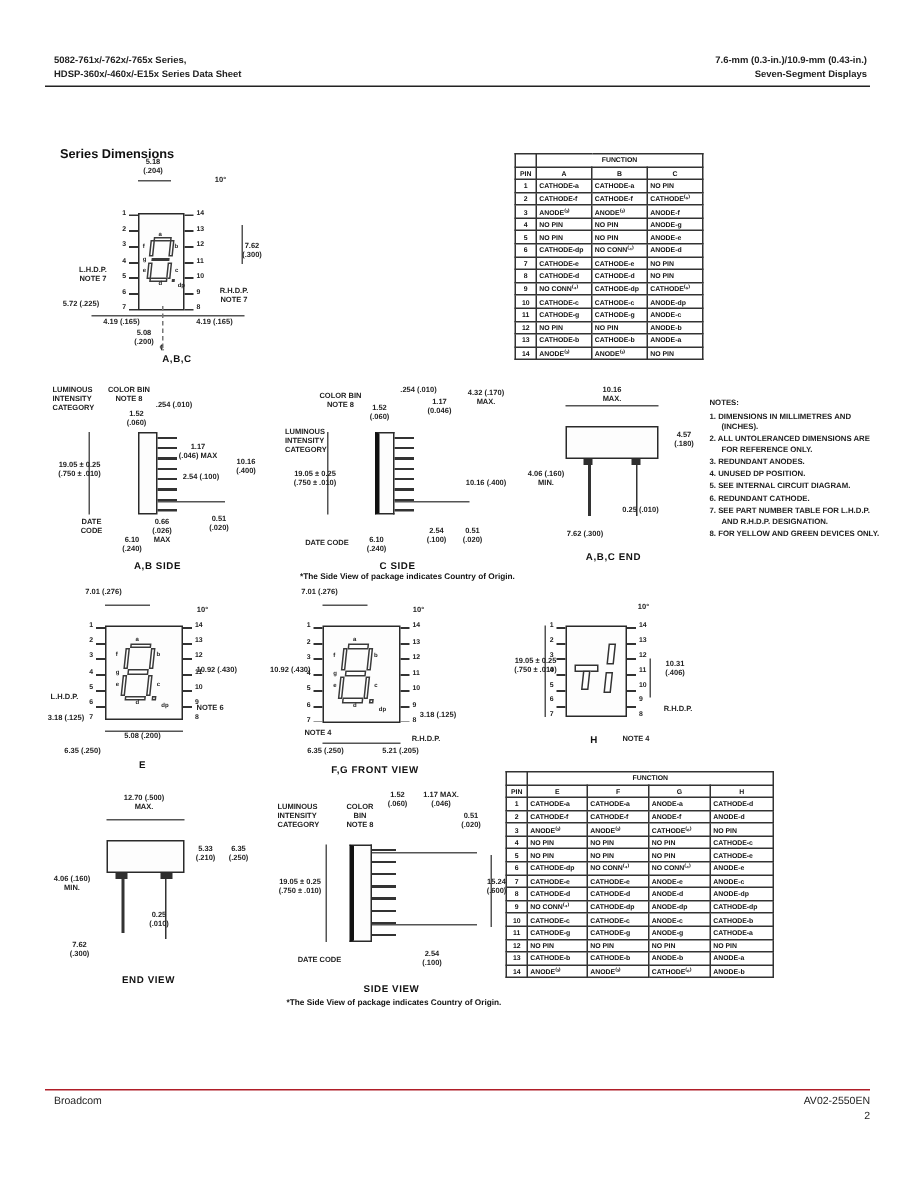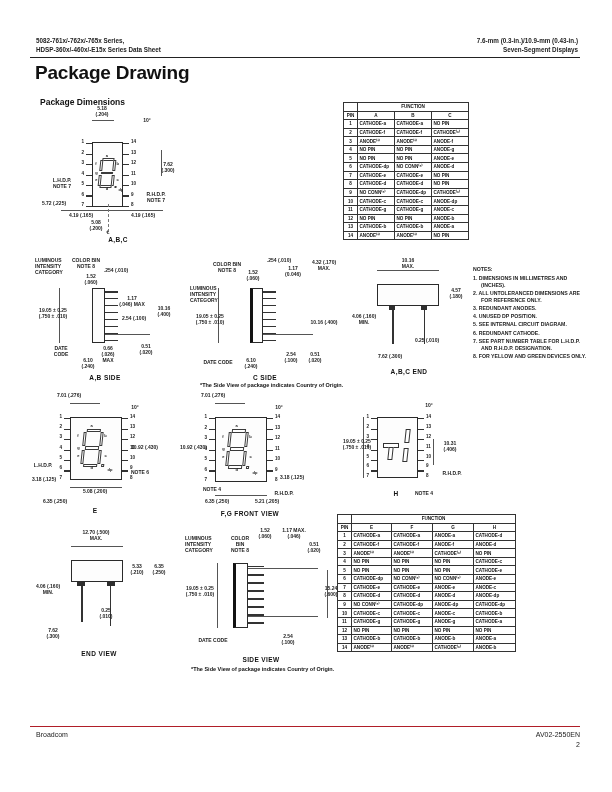--- a/index.html
+++ b/index.html
@@ -76,22 +76,21 @@
 
   <div class="hdr-left">
     <div>5082-761x/-762x/-765x Series,</div>
     <div>HDSP-360x/-460x/-E15x Series Data Sheet</div>
   </div>
   <div class="hdr-right">
     <div>7.6-mm (0.3-in.)/10.9-mm (0.43-in.)</div>
     <div>Seven-Segment Displays</div>
   </div>
   <div class="hdr-rule"></div>
-  <div class="page-title">Package Drawing</div>
-  <div class="sec-head">Package Dimensions</div>
+  <div class="sec-head">Series Dimensions</div>
 
   <table class="fn" style="left:343px;top:102px;width:125px;">
     <colgroup>
         <col style="width:14px">
         <col style="width:37px">
         <col style="width:37px">
         <col style="width:37px">
       </colgroup>
     <thead>
       <tr>

